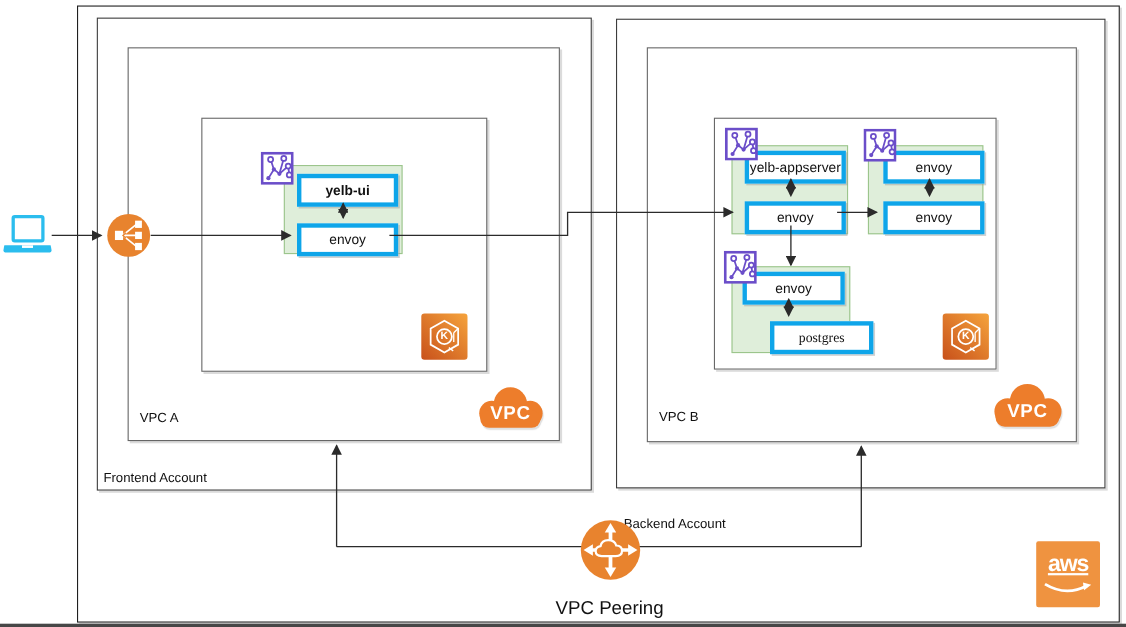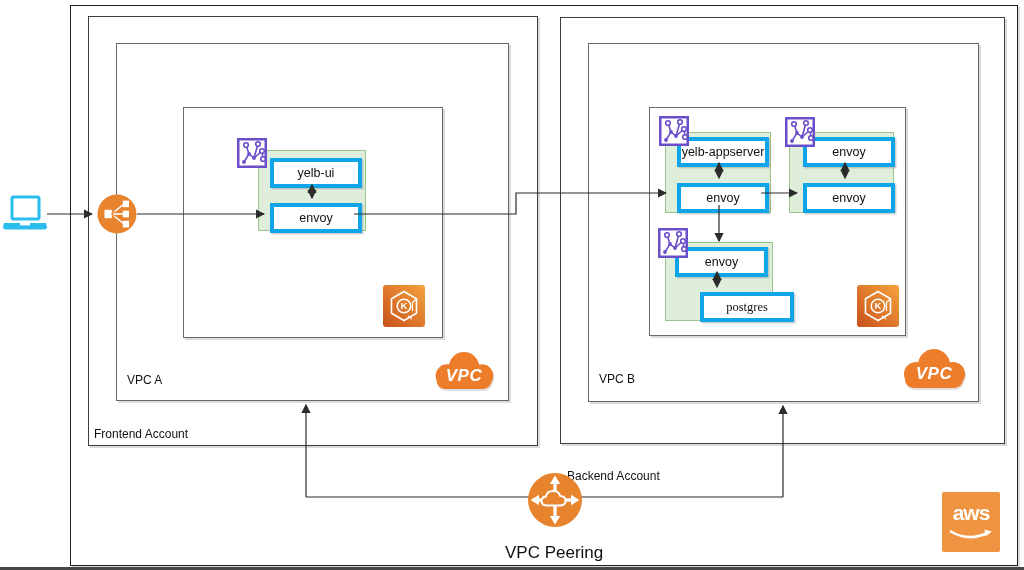--- a/index.html
+++ b/index.html
@@ -14,27 +14,27 @@
   .svc{position:absolute;width:84px;height:22px;background:#fff;border:4px solid #0ea5e9;
        display:flex;align-items:center;justify-content:center;font-size:12.5px;color:#111;
        box-shadow:1.5px 1.5px 0 rgba(150,150,150,.45);z-index:4;}
   .lbl{position:absolute;font-size:12px;color:#111;white-space:nowrap;z-index:4;}
   .lbl.bold{font-weight:normal;}
   .icon{position:absolute;z-index:6;}
   .edges{position:absolute;left:0;top:0;z-index:5;pointer-events:none;}
   .mesh-icon{z-index:7;}
   .vpc-cloud{filter:drop-shadow(1px 2px 0 rgba(0,0,0,.12));}
   .vpc-cloud .badge{position:absolute;left:0;right:0;top:21px;text-align:center;color:#fff;
-       font-weight:bold;font-size:17px;letter-spacing:.5px;font-style:italic;}
+       font-weight:bold;font-size:17px;letter-spacing:.5px;}
   .eks-icon{background:linear-gradient(45deg,#c8511b,#f5a33c);border-radius:3px;}
   .eks-icon .k{position:absolute;left:0;right:0;top:15px;text-align:center;color:#fff;
        font-size:9.5px;font-weight:bold;}
   .aws-logo{background:#ef9340;border-radius:2px;}
   .aws-logo .aws-text{position:absolute;left:0;right:0;top:9px;text-align:center;color:#fff;
-       font-weight:bold;font-size:21px;letter-spacing:-1px;}
+       font-weight:bold;font-size:21px;letter-spacing:-1px;text-decoration:underline;}
   .aws-logo svg{position:absolute;left:6px;top:36px;}
   .peering-label{font-size:17px;text-align:left;}
   .bottom-edge{position:absolute;left:0;top:567px;width:1024px;height:3px;background:#474747;}
 </style>
 </head>
 <body>
 
 <div class="canvas">
 
   <div class="frame outer-frame" style="left:70px;top:5px;width:946px;height:559px;"></div>
@@ -70,21 +70,21 @@
       <path d="M306,497 L783,497"></path>
       <g stroke-dasharray="2,2">
         <path d="M312,185 L312,198" marker-start="url(#arrR)" marker-end="url(#arr)"></path>
         <path d="M719,163 L719,178" marker-start="url(#arrR)" marker-end="url(#arr)"></path>
         <path d="M845,163 L845,178" marker-start="url(#arrR)" marker-end="url(#arr)"></path>
         <path d="M717,272 L717,287" marker-start="url(#arrR)" marker-end="url(#arr)"></path>
       </g>
     </g>
   </svg>
 
-  <div class="svc" style="left:270px;top:158px;">
+  <div class="svc" style="left:270px;top:158px;font-weight:bold;">
     <span>yelb-ui</span>
     </div>
   <div class="svc" style="left:270px;top:203px;">
     <span>envoy</span>
     </div>
   <div class="svc" style="left:677px;top:137px;">
     <span>yelb-appserver</span>
     </div>
   <div class="svc" style="left:677px;top:183px;">
     <span>envoy</span>

